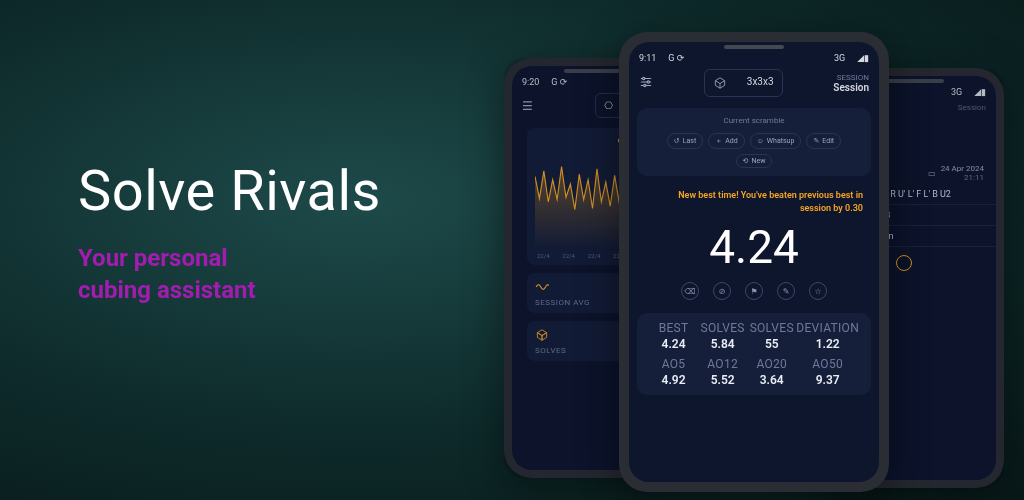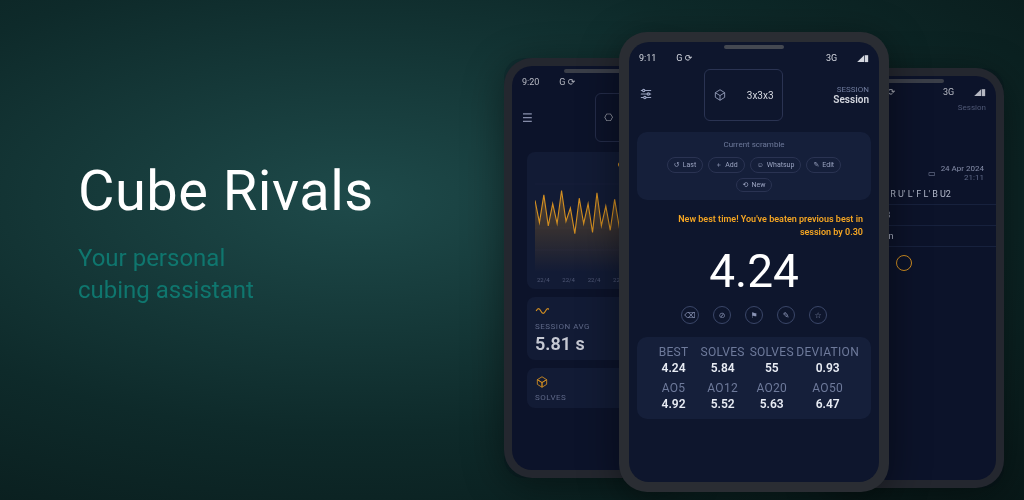--- a/index.html
+++ b/index.html
@@ -1,31 +1,31 @@
 <!DOCTYPE html>
 <html><head>
 <meta charset="utf-8">
 <style>
 *{margin:0;padding:0;box-sizing:border-box;font-family:-apple-system,BlinkMacSystemFont,"Segoe UI",Roboto,sans-serif}
 html,body{width:1024px;height:500px;overflow:hidden}
 body{background:radial-gradient(ellipse at 35% 40%,#1e4a4a 0%,#0e2a2a 55%,#081818 100%);color:#fff;position:relative}
 .hero{position:absolute;left:78px;top:158px;max-width:400px}
 .hero h1{font-size:56px;font-weight:400;letter-spacing:.5px;margin-bottom:18px}
-.hero p{font-size:24px;font-weight:400;line-height:1.35;color:#0f766e}
+.hero p{font-size:24px;font-weight:700;line-height:1.35;color:#a21caf}
 .phones{position:absolute;right:20px;top:32px;width:500px;height:468px}
 .phone{position:absolute;border-radius:28px;padding:8px;background:#2a2d33;box-shadow:0 8px 40px rgba(0,0,0,.45)}
 .phone .screen{background:#0e162d;border-radius:20px;overflow:hidden;width:100%;height:100%;display:flex;flex-direction:column}
 .phone-left{width:180px;height:420px;left:0;top:26px;z-index:1}
 .phone-right{width:180px;height:420px;right:0;top:36px;z-index:1}
 .phone-center{width:270px;height:460px;left:115px;top:0;z-index:2;padding:10px}
 .statusbar{display:flex;justify-content:space-between;align-items:center;padding:4px 10px 2px;font-size:9px;color:#d5d8e0}
-.statusbar .left,.statusbar .right{display:flex;gap:20px;align-items:flex-start}
+.statusbar .left,.statusbar .right{display:flex;gap:12px;align-items:flex-start}
 .apptop{display:flex;justify-content:space-between;align-items:center;padding:4px 10px 6px}
 .apptop .sliders{color:#9aa3c0;font-size:12px}
-.apptop .cubetype{display:flex;align-items:center;gap:20px;border:1px solid #2a3352;border-radius:6px;padding:18px 8px;font-size:10px;color:#d5d8e0}
+.apptop .cubetype{display:flex;gap:20px;border:1px solid #2a3352;border-radius:6px;padding:6px 8px;font-size:10px;color:#d5d8e0}
 .apptop .session{text-align:right;font-size:8px;color:#6e7a9b}
 .apptop .session b{display:block;color:#d5d8e0;font-size:10px;font-weight:600}
 .card{background:#151f3a;border-radius:10px;margin:5px 8px;padding:8px 10px}
 .card .lbl{font-size:8px;color:#6e7a9b;text-align:center;}
 .scramble{font-size:10px;font-weight:700;text-align:center;line-height:1.5;letter-spacing:.5px;color:#e8ecf4}
 .chips{display:flex;justify-content:center;gap:5px;margin-top:8px;flex-wrap:wrap}
 .chip{border:1px solid #2a3352;border-radius:10px;padding:2px 6px;font-size:7px;color:#9aa3c0;display:flex;gap:3px;align-items:center}
 .best-msg{color:#f5a623;font-size:9px;font-weight:600;text-align:right;margin:8px 16px 4px;line-height:1.4}
 .bigtime{font-size:46px;font-weight:400;text-align:center;color:#fff;margin:2px 0 8px}
 .iconrow{display:flex;justify-content:center;gap:14px;margin-bottom:8px}
@@ -47,21 +47,21 @@
 .rico span{width:16px;height:16px;border:1px solid #3a4668;border-radius:50%}
 .rico span.on{border-color:#f5a623}
 .dimoverlay{position:absolute;inset:0;background:rgba(5,10,25,.15);border-radius:20px}
 .pill{width:60px;height:4px;background:#444851;border-radius:3px;margin:3px auto 0}
 svg.mini{width:14px;height:14px}
 </style>
 </head>
 <body>
 
 <div class="hero">
-  <h1>Cube Rivals</h1>
+  <h1>Solve Rivals</h1>
   <p style="white-space:pre-line">Your personal
 cubing assistant</p>
 </div>
 
 <div class="phones">
 
   <div class="phone phone-left">
     <div class="screen">
       <div class="pill"></div>
       <div class="statusbar">
@@ -104,21 +104,20 @@
             <span>22/4</span>
             <span>22/4</span>
             <span>24/4</span>
         </div>
       </div>
       <div class="leftcard">
         <svg class="mini" viewBox="0 0 24 24">
             <path d="M2 12 Q6 4 10 12 T18 12 T26 12" fill="none" stroke="#f5a623" stroke-width="2"></path>
           </svg>
         <div class="ttl">SESSION AVG</div>
-        <div class="val">5.81 s</div>
       </div>
       <div class="leftcard">
         <svg class="mini" viewBox="0 0 24 24">
             <g fill="none" stroke="#f5a623" stroke-width="1.5">
               <polygon points="12,3 20,8 12,13 4,8"></polygon>
               <polygon points="12,13 20,8 20,16 12,21"></polygon>
               <polygon points="12,13 4,8 4,16 12,21"></polygon>
             </g>
           </svg>
         <div class="ttl">SOLVES</div>
@@ -232,35 +231,35 @@
         <div>
             <div class="sl">SOLVES</div>
             <div class="sv">5.84</div>
           </div>
         <div>
             <div class="sl">SOLVES</div>
             <div class="sv">55</div>
           </div>
         <div>
             <div class="sl">DEVIATION</div>
-            <div class="sv">0.93</div>
+            <div class="sv">1.22</div>
           </div>
         <div>
             <div class="sl">AO5</div>
             <div class="sv">4.92</div>
           </div>
         <div>
             <div class="sl">AO12</div>
             <div class="sv">5.52</div>
           </div>
         <div>
             <div class="sl">AO20</div>
-            <div class="sv">5.63</div>
+            <div class="sv">3.64</div>
           </div>
         <div>
             <div class="sl">AO50</div>
-            <div class="sv">6.47</div>
+            <div class="sv">9.37</div>
           </div>
       </div>
     </div>
   </div>
 
 </div>
 
 </body></html>

